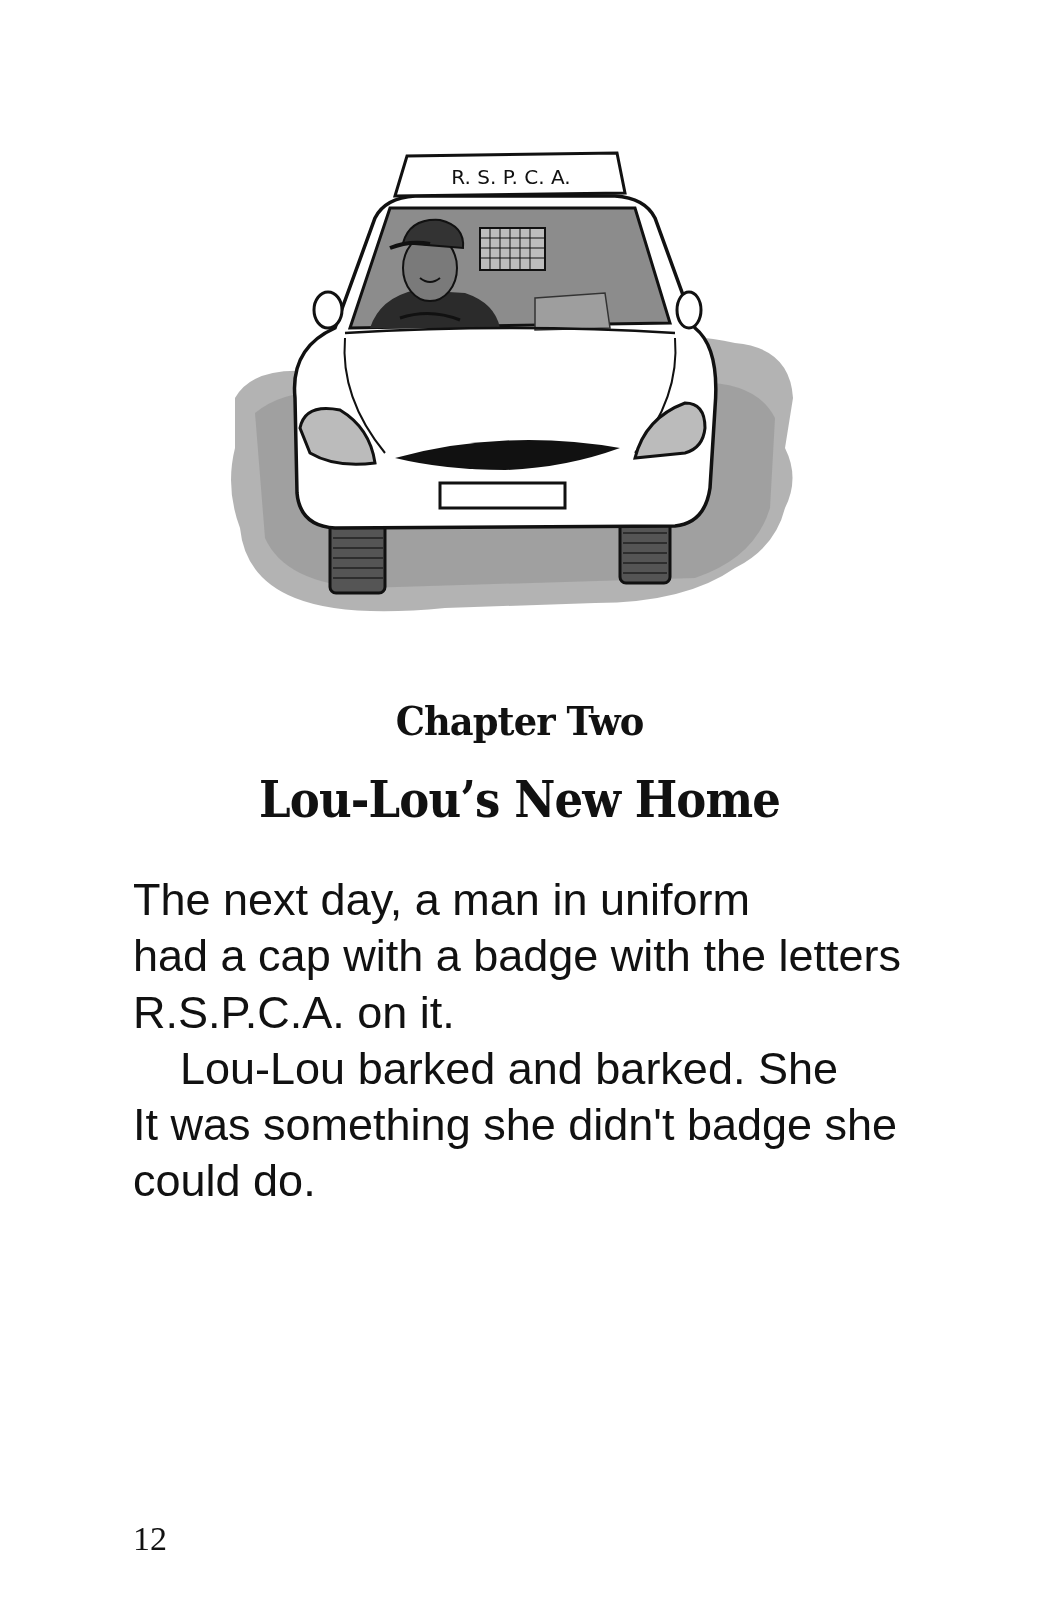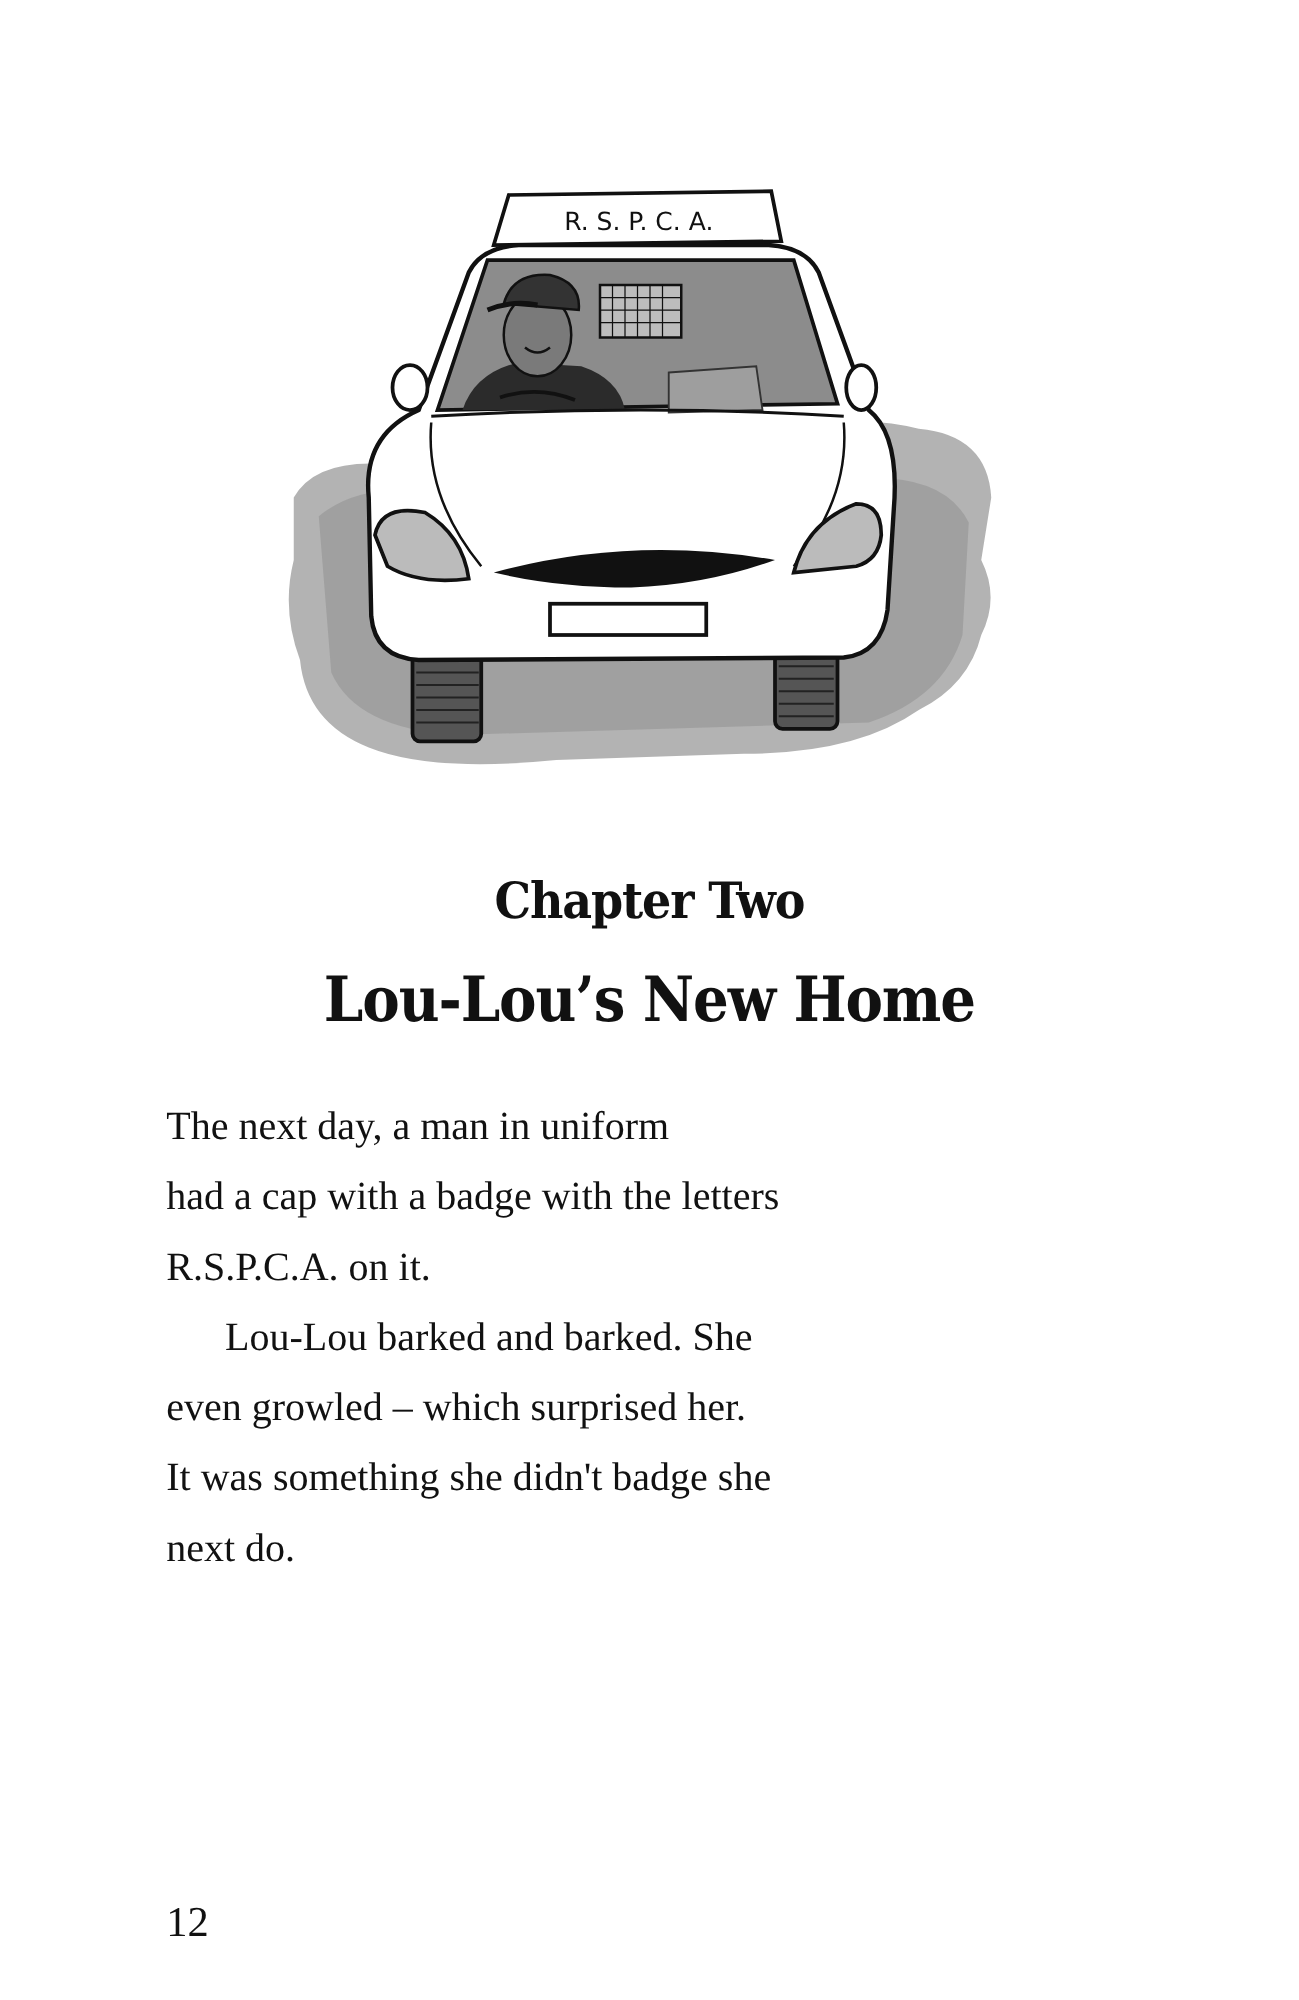--- a/index.html
+++ b/index.html
@@ -10,21 +10,21 @@
     font-family: "DejaVu Serif", serif; font-weight: bold; font-size: 40px; letter-spacing: -1px;
     transform: scaleX(0.92);
   }
   .chapter-title {
     position: absolute; left: 0; width: 1039px; top: 770px; text-align: center;
     font-family: "DejaVu Serif", serif; font-weight: bold; font-size: 50px; letter-spacing: -1px;
     transform: scaleX(0.9);
   }
   .body-text {
     position: absolute; left: 133px; top: 872px; width: 780px;
-    font-family: Liberation Serif, serif; font-size: 32px; line-height: 56.3px;
+    font-family: Liberation Sans, sans-serif; font-size: 45px; line-height: 56.3px;
   }
   .body-text p { margin: 0; }
   .line { display: block; white-space: nowrap; }
   .page-number {
     position: absolute; left: 133px; top: 1474px;
     font-family: "Liberation Serif", serif; font-size: 34px; margin-top: 46px;
   }
 </style>
 </head>
 <body>
@@ -100,19 +100,18 @@
 <div class="chapter-title">Lou-Lou’s New Home</div>
 
 <div class="body-text">
   <p>
     <span class="line">The next day, a man in uniform</span>
     <span class="line">had a cap with a badge with the letters</span>
     <span class="line">R.S.P.C.A. on it.</span>
   </p>
   <p>
     <span class="line" style="padding-left:47px">Lou-Lou barked and barked. She</span>
-    <span class="line">even growled – which surprised her.</span>
     <span class="line">It was something she didn't badge she</span>
-    <span class="line">next do.</span>
+    <span class="line">could do.</span>
   </p>
 </div>
 
 <div class="page-number">12</div>
 
 </body></html>

